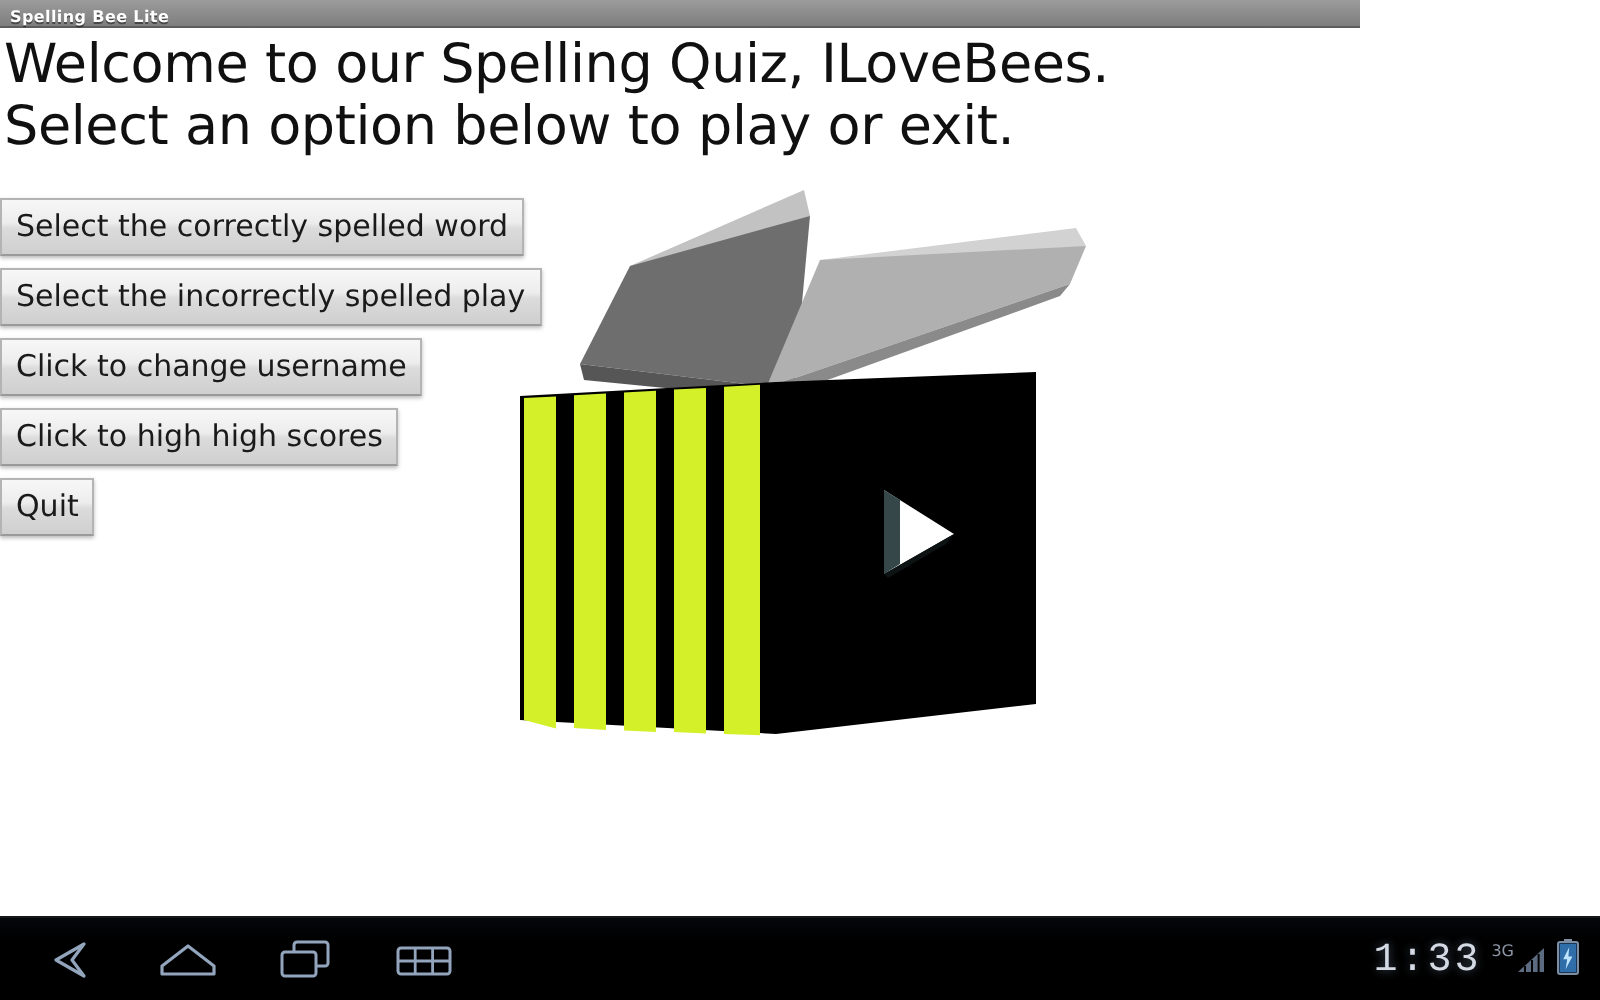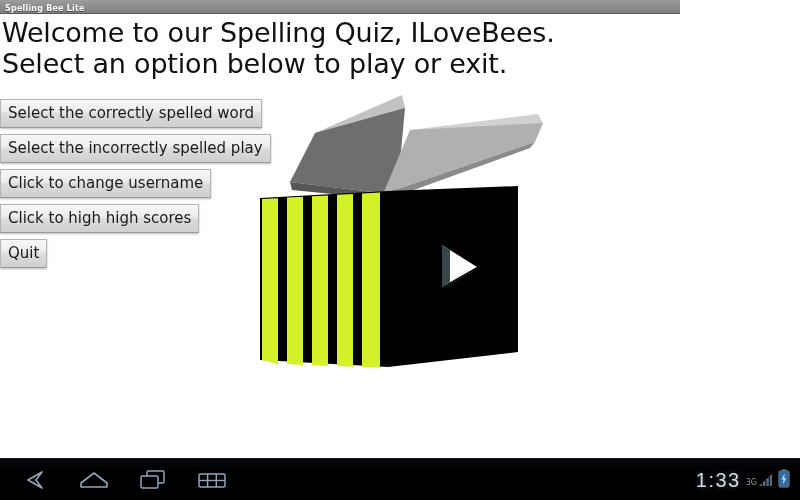--- a/index.html
+++ b/index.html
@@ -79,24 +79,24 @@
   .navbtn{
     width:34px; height:28px; display:flex; align-items:center; justify-content:center;
     opacity:.92;
   }
   #statusgroup{
     position:absolute; right:10px; top:0; height:42px;
     display:flex; align-items:center; gap:5px;
   }
   #clock{
     color:#d4dae4; font-size:20px; letter-spacing:1.5px;
-    font-family:Liberation Sans, sans-serif; font-weight:400;
+    font-family:Liberation Mono, monospace; font-weight:400;
     text-shadow:0 0 5px rgba(150,180,220,.45);
   }
-  #signal-wrap{ display:flex; align-items:flex-end; gap:1px;text-decoration:underline; }
+  #signal-wrap{ display:flex; gap:1px;text-decoration:underline; }
   #signal-label{
     color:#8d96a6; font-size:8px; font-family:"DejaVu Sans", sans-serif;
     line-height:8px; padding-bottom:1px;
   }
 </style>
 </head>
 <body>
 
 <div id="titlebar">
   <span id="titlebar-text">Spelling Bee Lite</span>

